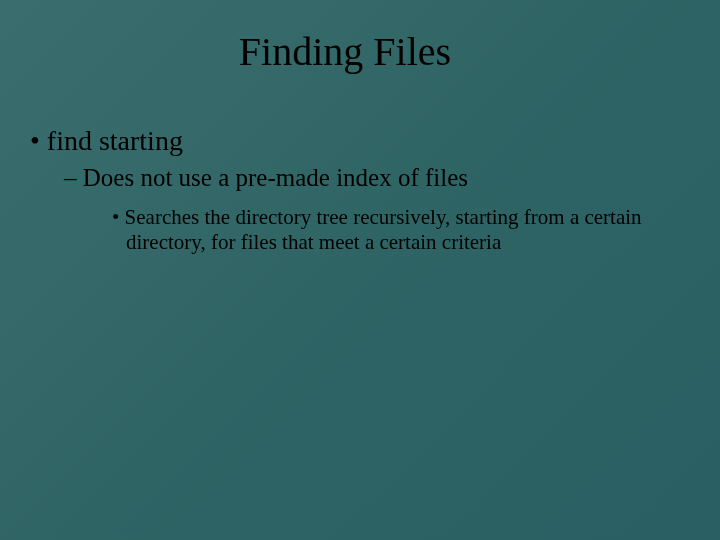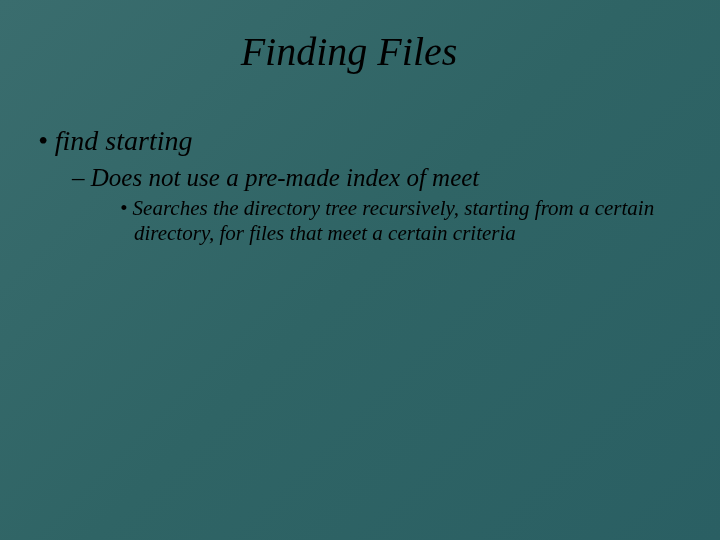--- a/index.html
+++ b/index.html
@@ -11,22 +11,21 @@
   }
   body {
     background: linear-gradient(135deg, #3a6d6e 0%, #2f6465 50%, #2a5f63 100%);
     font-family: "Times New Roman", Times, serif;
     color: #000;
   }
   .slide {
     box-sizing: border-box;
     width: 720px;
     height: 540px;
-    padding: 28px 50px 40px 28px;
-    font-style: italic;
+    padding: 28px 50px 40px 20px;
   }
   .title {
     text-align: center;
     font-size: 40px;
     font-weight: normal;
     margin: 0 0 50px 0;
     color: #000;
   }
   ul.level1 {
     list-style: none;
@@ -50,21 +49,21 @@
     text-indent: -18px;
     padding-left: 18px;
     margin-bottom: 2px;
     line-height: 1.18;
   }
   ul.level2 > li::before {
     content: "– ";
   }
   ul.level3 {
     list-style: none;
-    margin: 3px 0 0 0;
+    margin: 12px 0 0 0;
     padding: 0 0 0 30px;
   }
   ul.level3 > li {
     font-size: 21px;
     text-indent: -14px;
     padding-left: 14px;
     line-height: 1.22;
   }
   ul.level3 > li::before {
     content: "• ";
@@ -74,21 +73,21 @@
 <body>
 
 <div class="slide">
   <h1 class="title">Finding Files</h1>
 
   <ul class="level1">
     <li>
       <span>find starting</span>
       <ul class="level2">
         <li>
-          <span>Does not use a pre-made index of meet</span>
+          <span>Does not use a pre-made index of files</span>
           <ul class="level3">
             <li>
               <span>Searches the directory tree recursively, starting from a certain directory, for files that meet a certain criteria</span>
             </li>
           </ul>
         </li>
       </ul>
     </li>
   </ul>
 </div>

